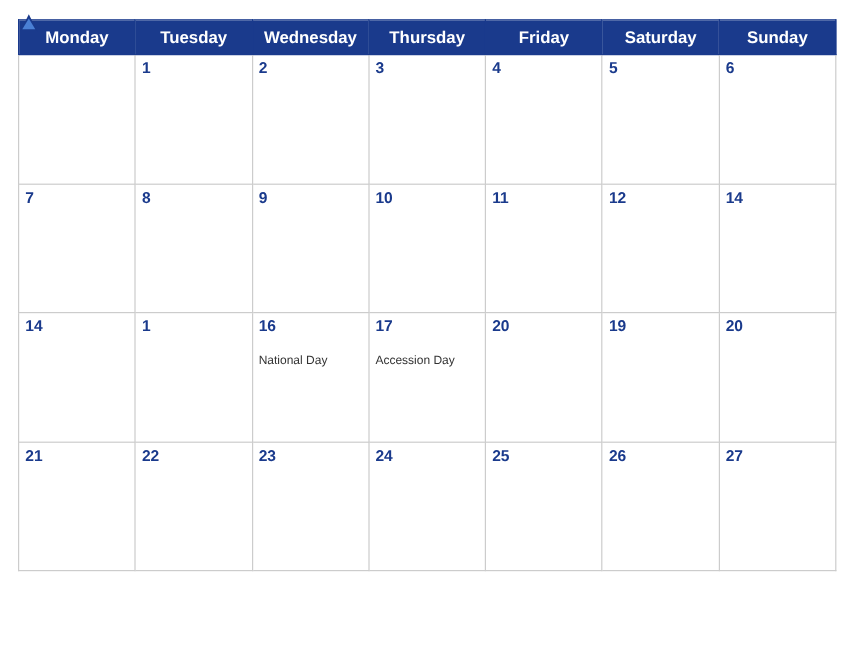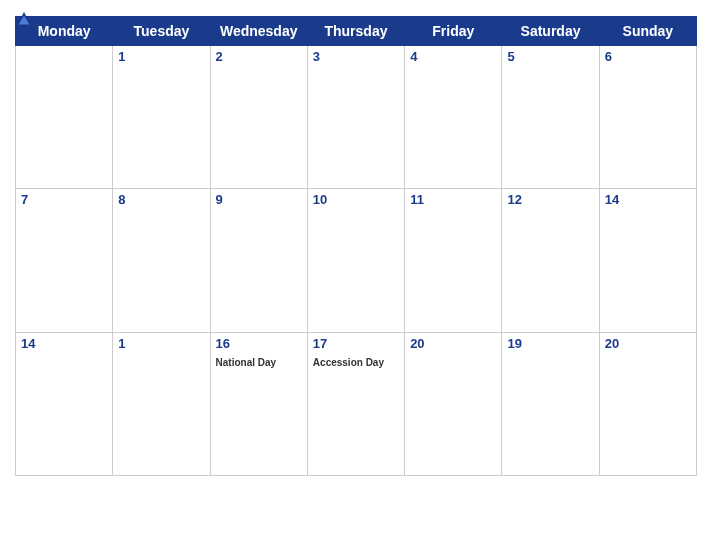--- a/index.html
+++ b/index.html
@@ -87,23 +87,22 @@
     }
     .day-number {
       font-size: 13px;
       font-weight: bold;
       color: #1a3a8c;
       display: block;
     }
     .holiday-name {
       font-size: 10px;
       color: #333;
-      margin-top: 6px;
+      margin-top: 16px;
       display: block;
-      font-weight: bold;
     }
   </style>
 </head>
 <body>
 
 <div class="calendar-container">
   <div class="header-row">
     <div class="logo">
       <span class="logo-general"></span>
       <div class="logo-blue">
@@ -193,15 +192,38 @@
           <td>
             <span class="day-number">20</span>
           </td>
           <td>
             <span class="day-number">19</span>
           </td>
           <td>
             <span class="day-number">20</span>
           </td>
         </tr>
+        <tr>
+          <td>
+            <span class="day-number">21</span>
+          </td>
+          <td>
+            <span class="day-number">22</span>
+          </td>
+          <td>
+            <span class="day-number">23</span>
+          </td>
+          <td>
+            <span class="day-number">24</span>
+          </td>
+          <td>
+            <span class="day-number">25</span>
+          </td>
+          <td>
+            <span class="day-number">26</span>
+          </td>
+          <td>
+            <span class="day-number">27</span>
+          </td>
+        </tr>
       </tbody>
   </table>
 </div>
 
 </body></html>

